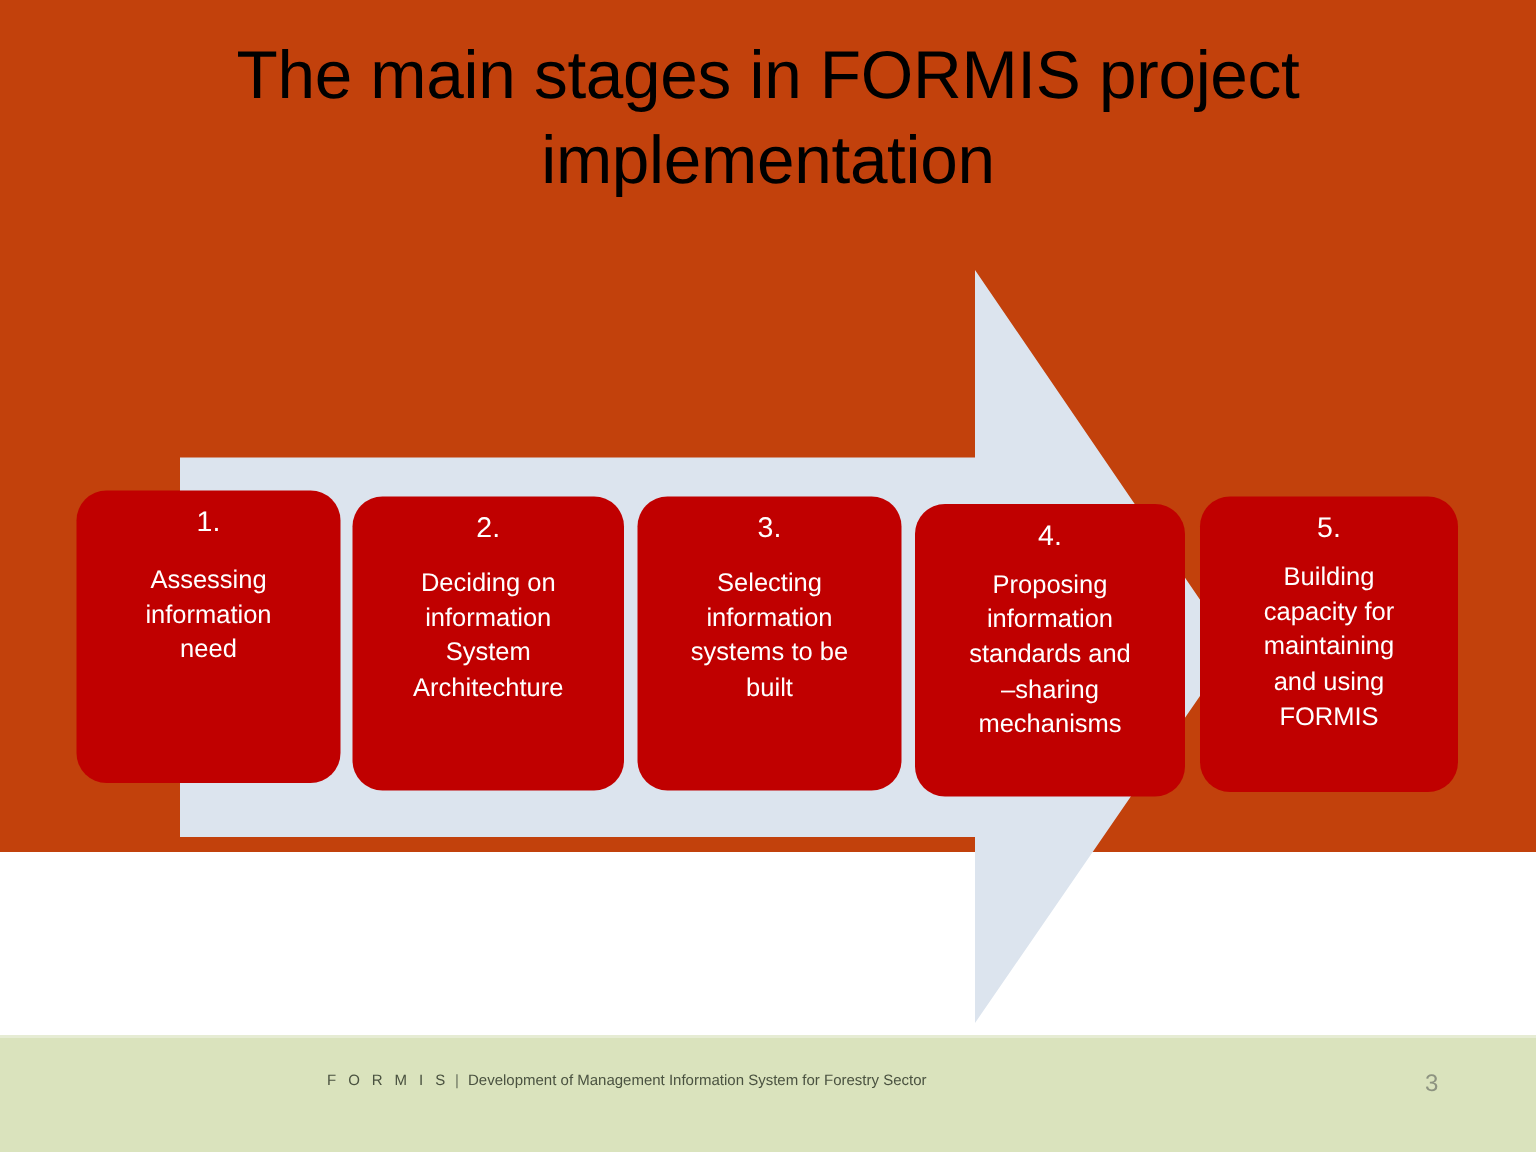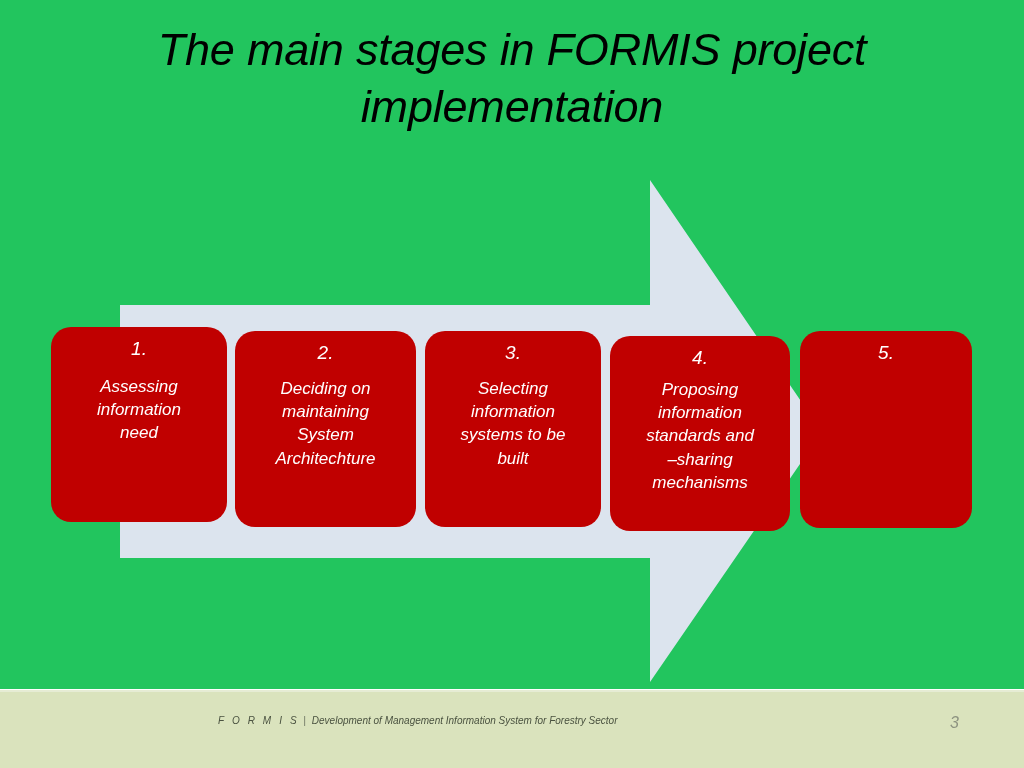--- a/index.html
+++ b/index.html
@@ -11,23 +11,22 @@
     width: 1024px;
     height: 768px;
     background: #ffffff;
     font-family: "Liberation Sans", sans-serif;
     overflow: hidden;
   }
 
   #slide {
     position: relative;
     width: 1024px;
-    height: 689px;
-    background: #22c55e;
-    font-style: italic;
+    height: 568px;
+    background: #c2410c;
   }
 
   
   #title {
     position: absolute;
     left: 62px;
     top: 22px;
     width: 900px;
     text-align: center;
     font-size: 45px;
@@ -147,21 +146,21 @@
     <div class="stage-box box-1">
       <div class="stage-num">1.</div>
       <div class="stage-text">Assessing
 information
 need</div>
     </div>
 
     <div class="stage-box box-2">
       <div class="stage-num">2.</div>
       <div class="stage-text">Deciding on
-maintaining
+information
 System
 Architechture</div>
     </div>
 
     <div class="stage-box box-3">
       <div class="stage-num">3.</div>
       <div class="stage-text">Selecting
 information
 systems to be
 built</div>
@@ -171,20 +170,25 @@
       <div class="stage-num">4.</div>
       <div class="stage-text">Proposing
 information
 standards and
 –sharing
 mechanisms</div>
     </div>
 
     <div class="stage-box box-5">
       <div class="stage-num">5.</div>
+      <div class="stage-text">Building
+capacity for
+maintaining
+and using
+FORMIS</div>
     </div>
 
   </div>
 
   <div id="footer">
     <div id="footer-text">
       <span id="footer-brand">F O R M I S</span><span id="footer-sep">|</span><span id="footer-tagline">Development of Management Information System for Forestry Sector</span>
     </div>
     <div id="page-number">3</div>
   </div>

